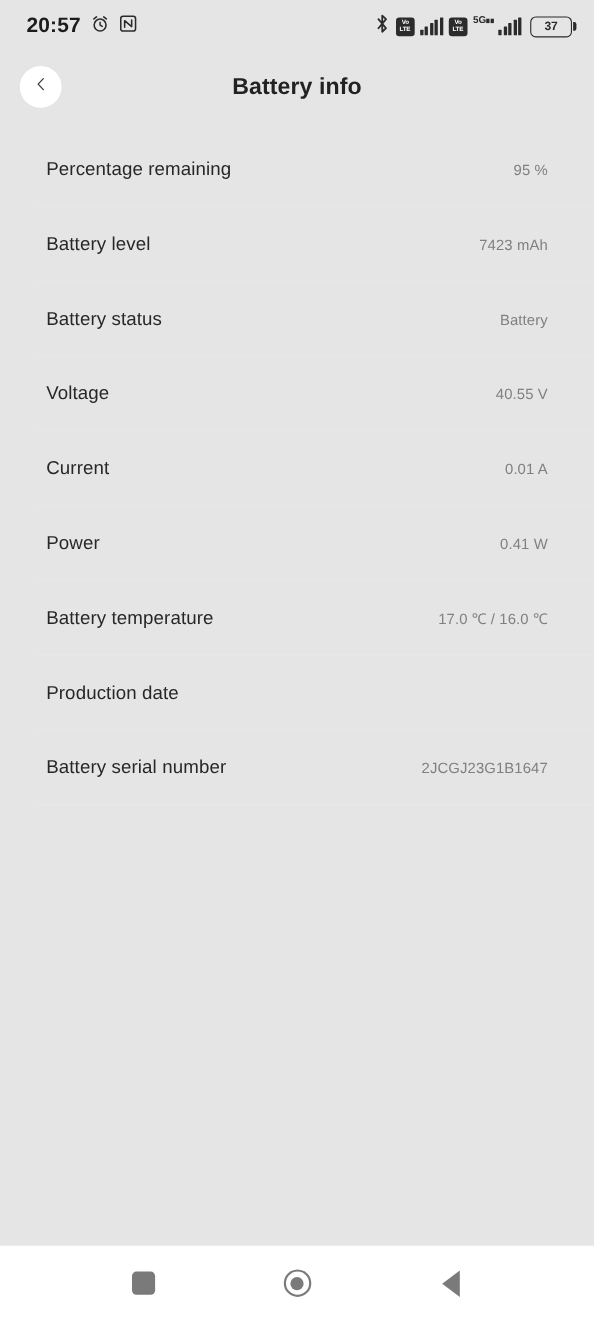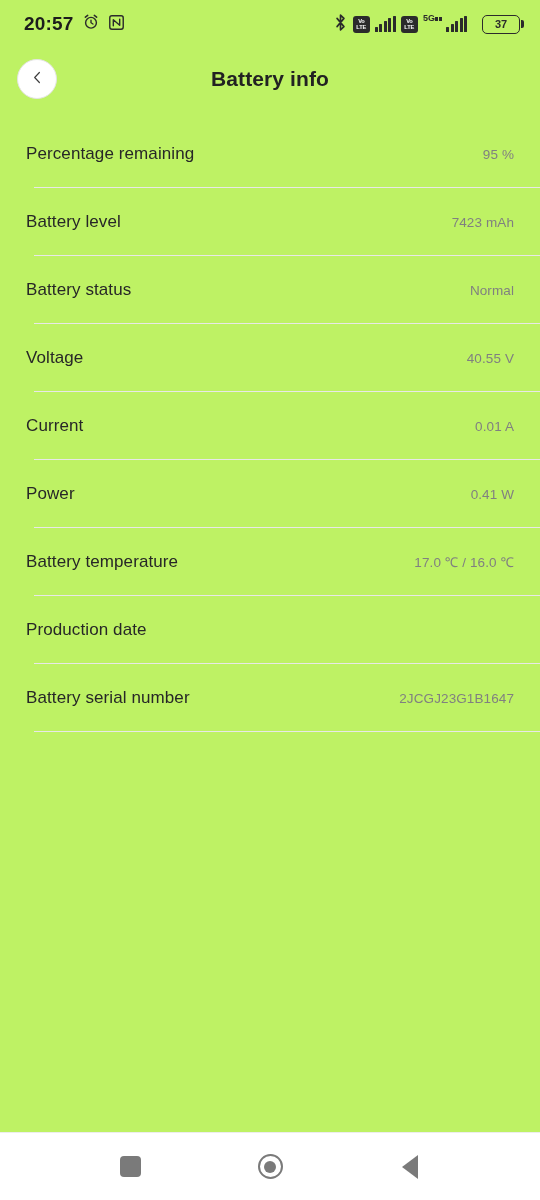--- a/index.html
+++ b/index.html
@@ -5,21 +5,21 @@
   * { margin:0; padding:0; box-sizing:border-box; }
   html, body {
     width:540px; height:1200px;
     background:#ffffff;
     font-family:"Liberation Sans", sans-serif;
     -webkit-font-smoothing:antialiased;
   }
   #screen {
     position:relative;
     width:540px; height:1200px;
-    background:#bef264;
+    background:#e5e5e5;
     overflow:hidden;
     display:flex;
     flex-direction:column;
   }
 
   
   .statusbar {
     height:48px;
     flex:0 0 48px;
     display:flex;
@@ -90,21 +90,21 @@
     align-items:flex-end;
     gap:1px;
     height:7px;
   }
   .fiveg-arrows i { display:block; width:3px; height:4px; background:#2b2b2b; }
 
   .battery-shell {
     display:flex;
     align-items:center;
     gap:1px;
-    margin-left:10px;
+    margin-left:3px;
   }
   .battery-body {
     width:38px; height:19px;
     border:1.6px solid #2b2b2b;
     border-radius:5px;
     display:flex;
     align-items:center;
     justify-content:center;
   }
   .battery-body span {
@@ -151,21 +151,21 @@
   .list {
     flex:1 1 auto;
     padding-top:10px;
   }
   .row {
     position:relative;
     height:68px;
     display:flex;
     align-items:center;
     justify-content:space-between;
-    padding:0 26px;
+    padding:0 42px;
   }
   .row::after {
     content:"";
     position:absolute;
     left:34px; right:0; bottom:0;
     height:1px;
     background:#e8e8e8;
   }
   .row.last::after { display:none; }
   .row-label {
@@ -315,21 +315,21 @@
     <div class="row">
       <span class="row-label">Percentage remaining</span>
       <span class="row-value">95 %</span>
     </div>
     <div class="row">
       <span class="row-label">Battery level</span>
       <span class="row-value">7423 mAh</span>
     </div>
     <div class="row">
       <span class="row-label">Battery status</span>
-      <span class="row-value">Normal</span>
+      <span class="row-value">Battery</span>
     </div>
     <div class="row">
       <span class="row-label">Voltage</span>
       <span class="row-value">40.55 V</span>
     </div>
     <div class="row">
       <span class="row-label">Current</span>
       <span class="row-value">0.01 A</span>
     </div>
     <div class="row">

